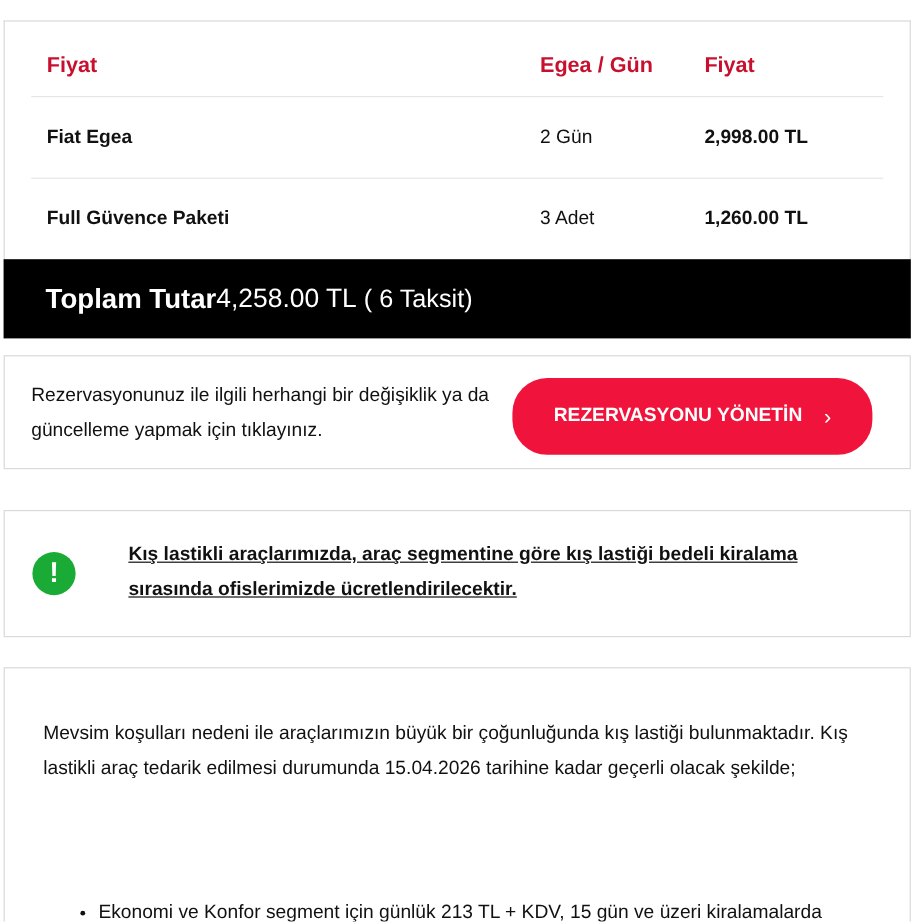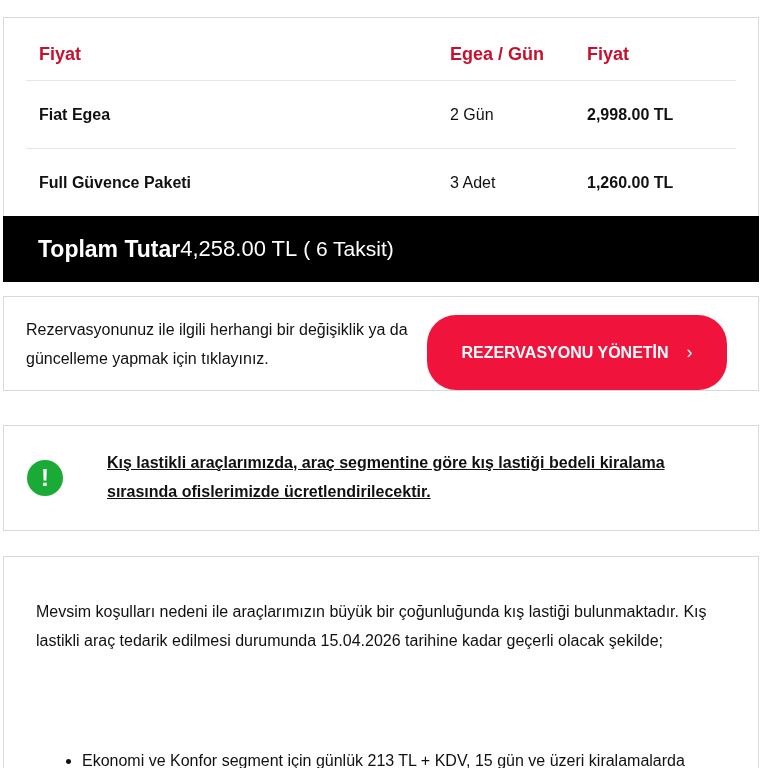--- a/index.html
+++ b/index.html
@@ -29,21 +29,21 @@
     justify-content: flex-start; padding: 0 35px 0 35px; box-sizing: border-box;
   }
   .total .label { font-weight: bold; font-size: 23px; }
   .total .amount { font-size: 22px; }
   .total .taksit { font-size: 21px; }
 
   
   #manage { top: 296px; height: 95px; }
   #manage .text { position: absolute; left: 22px; top: 18px; width: 390px; font-size: 16px; line-height: 29px; color: #111; }
   .btn {
-    position: absolute; left: 423px; top: 18px; width: 300px; height: 75px;
+    position: absolute; left: 423px; top: 18px; width: 300px; height: 64px;
     background: #f0143c; border-radius: 29px; color: #fff; font-weight: bold;
     font-size: 16px; display: flex; align-items: center; justify-content: center;
     letter-spacing: 0px; cursor: pointer;
   }
   .btn .chev { margin-left: 18px; font-weight: normal; font-size: 18px; }
 
   
   #notice { top: 425px; height: 106px; }
   .ic-warn {
     position: absolute; left: 23px; top: 34px; width: 36px; height: 36px; border-radius: 50%;

